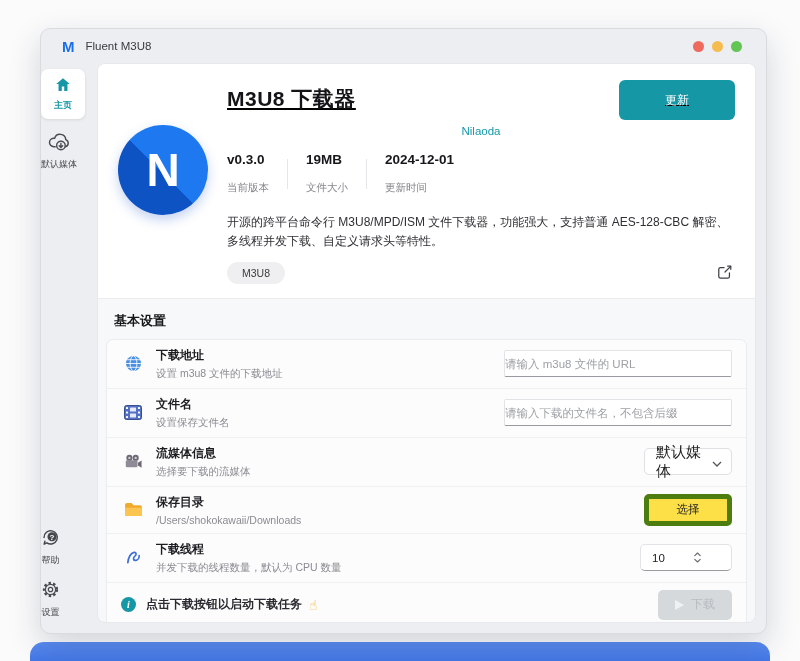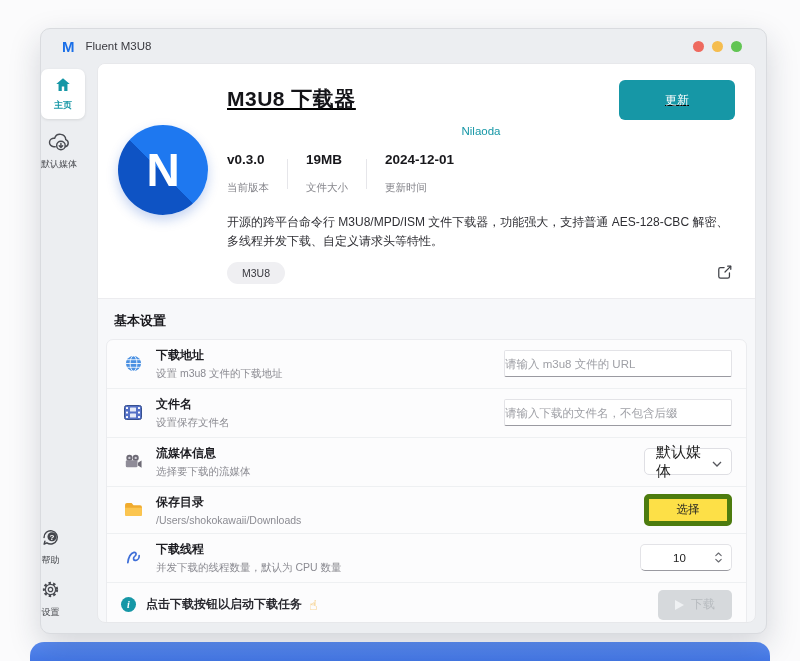--- a/index.html
+++ b/index.html
@@ -73,21 +73,21 @@
   .ctrl { margin-left:auto; }
   .f-input { width:228px; height:27px; border:1px solid #e3e3e7; border-bottom-color:#9a9aa1;
     border-radius:2px; background:#fff; padding:0 0; font-size:11.5px; color:#222; font-family:inherit; }
   .f-input::placeholder { color:#9fa0a6; }
   .f-select { width:88px; height:27px; border:1px solid #dfdfe4; border-radius:5px; background:#fff;
     display:flex; align-items:center; justify-content:space-between; padding:0 9px 0 11px;
     font-size:15px; color:#222; cursor:pointer; }
   .f-btn { width:88px; height:32px; border:5px solid #4d7c0f; border-radius:5px; background:#fde047;
     font-size:11.5px; color:#222; cursor:pointer; font-family:inherit; }
   .f-stepper { width:92px; height:27px; border:1px solid #e3e3e7; border-bottom-color:#9a9aa1;
-    border-radius:5px; background:#fff; display:flex; align-items:center; justify-content:flex-end;
+    border-radius:5px; background:#fff; display:flex; align-items:center; justify-content:flex-start;
     padding:0 8px 0 2px; }
   .f-stepper input { width:50px; border:none; outline:none; font-size:11.5px; color:#222;
     padding-left:9px; font-family:inherit; background:transparent; }
   .stepper-chev { display:flex; cursor:pointer; }
 
   .f-row { display:flex; align-items:center; padding:7px 14px; min-height:44px; }
   .info-dot { width:15px; height:15px; border-radius:50%; background:#1697a6; color:#fff; font-size:10px;
     font-weight:bold; font-style:italic; display:flex; align-items:center; justify-content:center;
     margin-right:10px; font-family:"Liberation Serif",serif; flex:0 0 auto; }
   .hint { font-size:12px; font-weight:bold; color:#2a2a30; }

